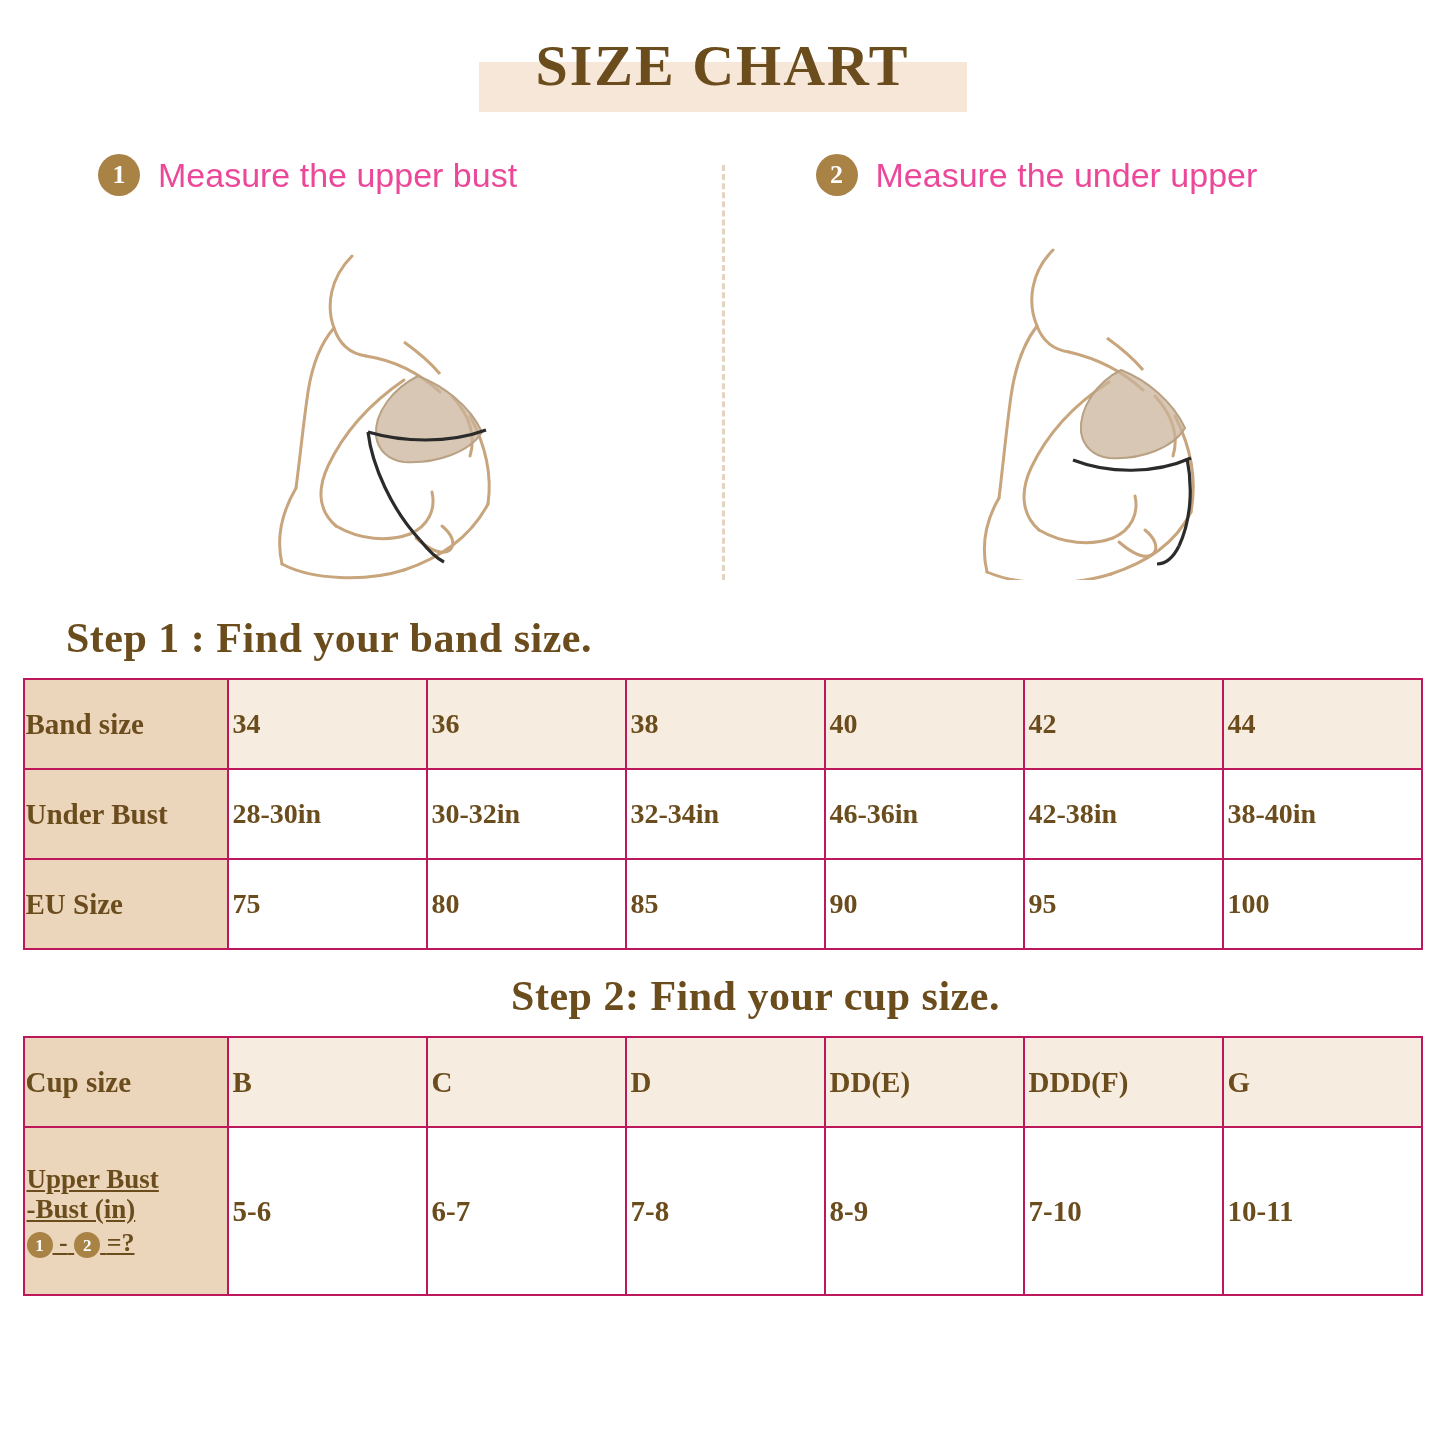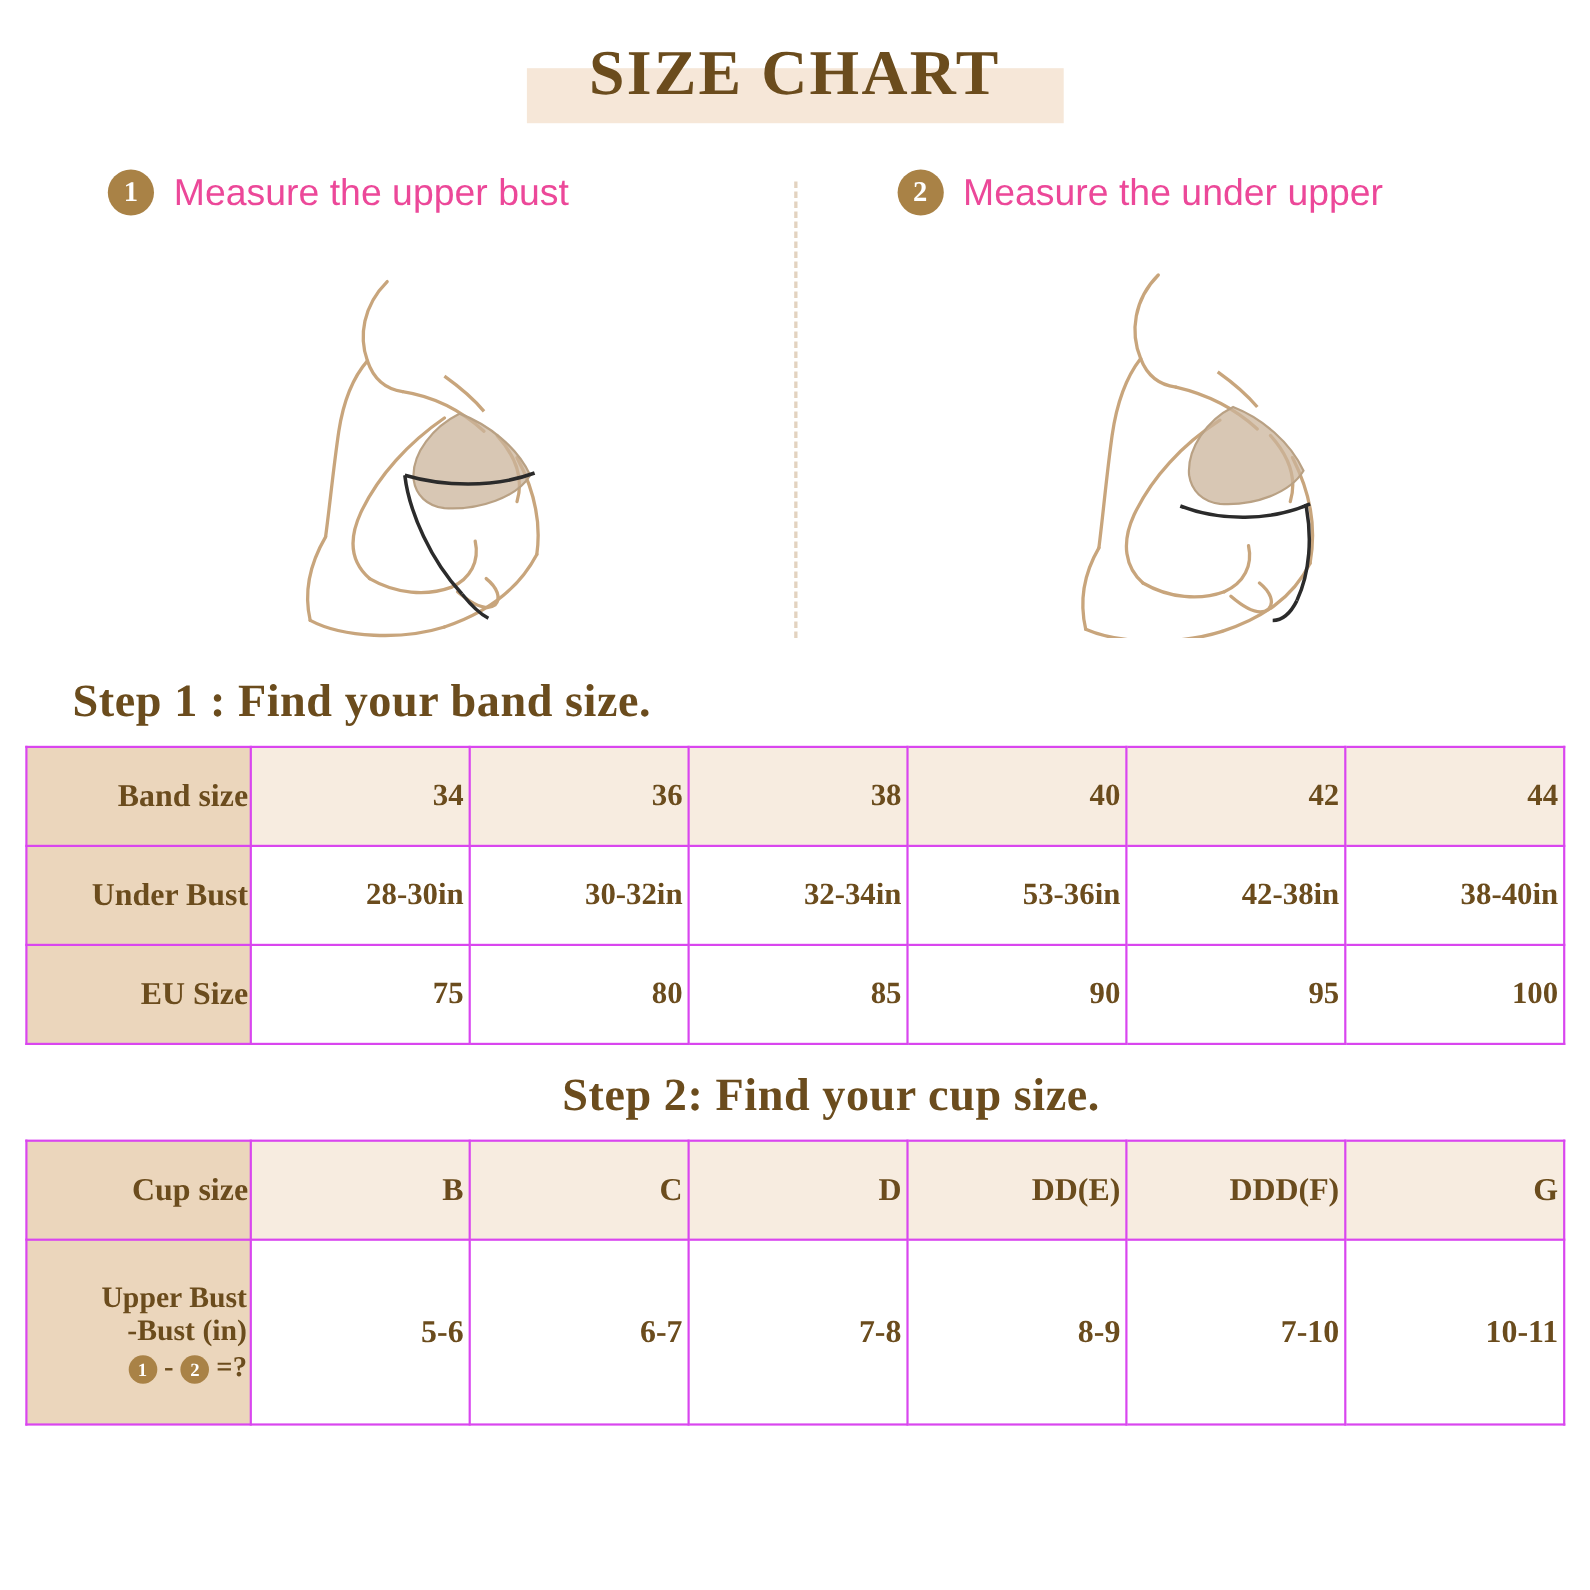--- a/index.html
+++ b/index.html
@@ -123,22 +123,22 @@
   .heading-2 { margin-top: 22px; text-align: center; }
 
   
   .tbl {
     border-collapse: collapse;
     width: 1400px;
     margin: 0 auto;
     table-layout: fixed;
   }
   .tbl td {
-    border: 2px solid #d946ef;
-    text-align: right;
+    border: 2px solid #be185d;
+    text-align: left;
     font-family: "Liberation Serif", serif;
     font-weight: bold;
     color: #6b4c1d;
     background: #ffffff;
   }
   .tbl .rowhead {
     background: #ebd6bc;
     font-size: 29px;
     width: 200px;
     color: #6b4c1d;
@@ -153,20 +153,21 @@
   }
   .tbl tr.headrow td { height: 62px; }
   .tbl tr.datarow td { height: 62px; }
 
   
   .tbl2 .rowhead2 {
     background: #ebd6bc;
     font-size: 27px;
     line-height: 1.12;
     padding: 8px 2px;
+    text-decoration: underline;
   }
   .tbl2 .cell { font-size: 29px; }
   .mini-badge {
     display: inline-flex;
     width: 26px;
     height: 26px;
     border-radius: 50%;
     background: #a98246;
     color: #fff;
     font-size: 17px;
@@ -276,21 +277,21 @@
         <td class="colhead cell">38</td>
         <td class="colhead cell">40</td>
         <td class="colhead cell">42</td>
         <td class="colhead cell">44</td>
       </tr>
       <tr class="datarow">
         <td class="rowhead">Under Bust</td>
         <td class="cell">28-30in</td>
         <td class="cell">30-32in</td>
         <td class="cell">32-34in</td>
-        <td class="cell">53-36in</td>
+        <td class="cell">46-36in</td>
         <td class="cell">42-38in</td>
         <td class="cell">38-40in</td>
       </tr>
       <tr class="datarow">
         <td class="rowhead">EU Size</td>
         <td class="cell">75</td>
         <td class="cell">80</td>
         <td class="cell">85</td>
         <td class="cell">90</td>
         <td class="cell">95</td>

